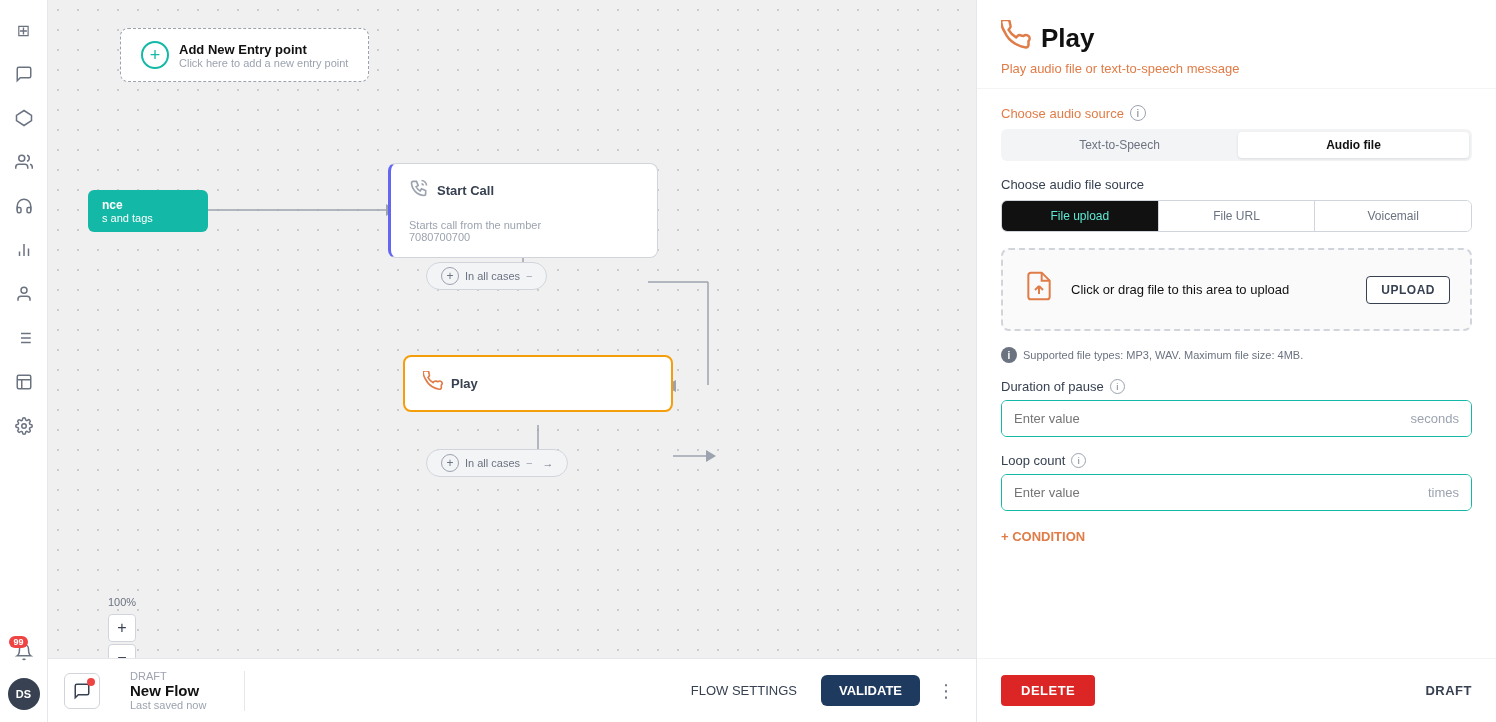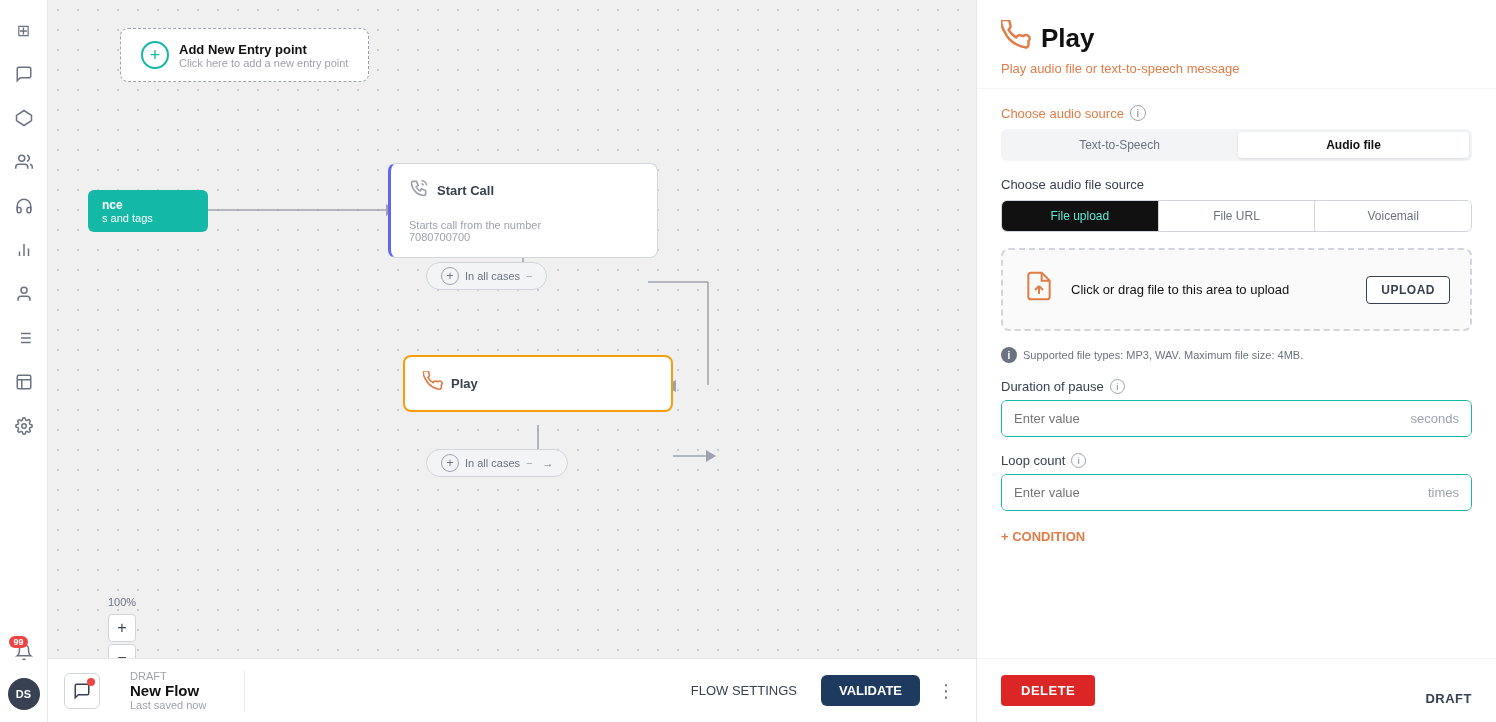--- a/index.html
+++ b/index.html
@@ -490,21 +490,21 @@
       border: none;
       padding: 0;
       text-align: left;
     }
 
     
     .panel-footer {
       padding: 16px 24px;
       border-top: 1px solid #f3f4f6;
       display: flex;
-      align-items: flex-end;
+      align-items: center;
       justify-content: space-between;
       margin-top: auto;
     }
     .delete-btn {
       background: #dc2626;
       color: #fff;
       border: none;
       border-radius: 4px;
       padding: 8px 20px;
       font-size: 13px;

